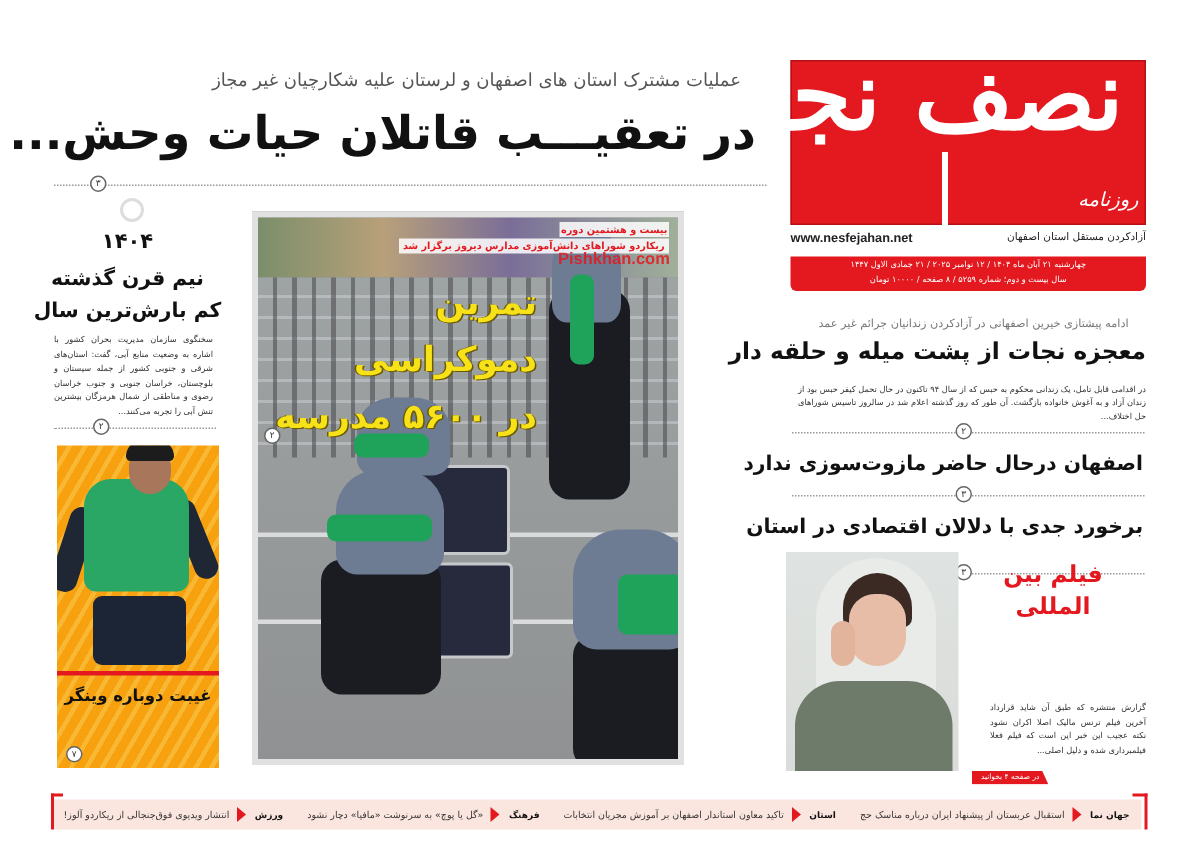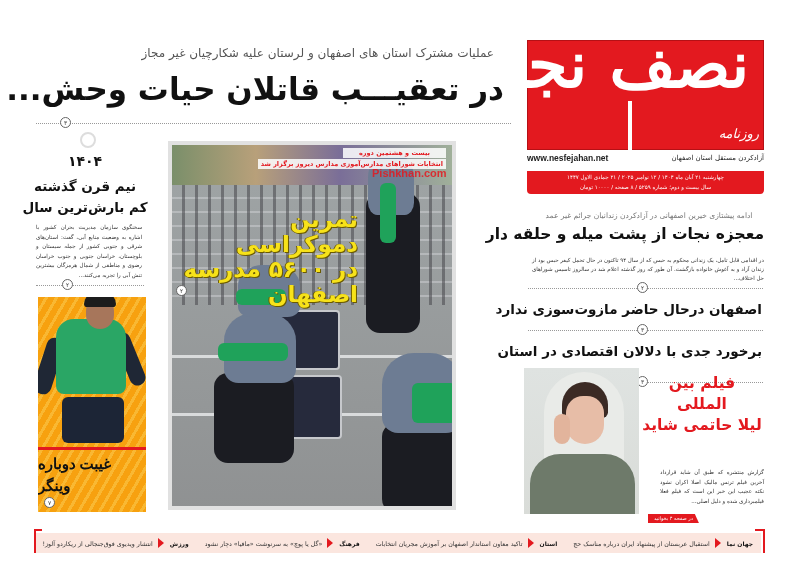--- a/index.html
+++ b/index.html
@@ -44,39 +44,39 @@
   .center-photo { position: absolute; left: 168px; top: 141px; width: 288px; height: 369px; border: 4px solid #e1e1e1; overflow: hidden; background: #8d8f8e; }
   .cp-bg-top { position: absolute; left: 0; top: 0; width: 100%; height: 40px; background: linear-gradient(90deg, #7a8f6a, #b8a07a 30%, #7a6e98 60%, #a0b09a); }
   .cp-ground { position: absolute; left: 0; top: 40px; width: 100%; height: 330px; background: linear-gradient(180deg, #9ea3a4 0%, #8f9192 100%); }
   .cp-chairs { position: absolute; left: 0; top: 40px; width: 100%; height: 120px; background: repeating-linear-gradient(90deg, transparent 0 10px, rgba(70,70,75,0.55) 10px 13px), repeating-linear-gradient(180deg, transparent 0 12px, rgba(230,230,235,0.35) 12px 14px); }
   .cp-line { position: absolute; height: 3px; background: #d9dbdc; }
   .girl { position: absolute; }
   .girl .scarf { position: absolute; border-radius: 40% 40% 20% 20%; background: #6d7c93; }
   .girl .green { position: absolute; background: #1fa25a; border-radius: 6px; }
   .girl .body { position: absolute; background: #1b1c22; border-radius: 14px; }
   .chair { position: absolute; background: #262a3c; border: 2px solid #c6c8cc; border-radius: 4px; }
-  .cp-kicker1 { position: absolute; right: 6px; top: 3px; background: rgba(255,255,255,0.85); color: #e3191f; font-weight: bold; font-size: 6.5px; padding: 1px 16px; }
+  .cp-kicker1 { position: absolute; right: 6px; top: 3px; background: rgba(255,255,255,0.85); color: #e3191f; font-weight: bold; font-size: 6.5px; padding: 1px 1px; }
   .cp-kicker2 { position: absolute; right: 6px; top: 14px; background: rgba(255,255,255,0.85); color: #e3191f; font-weight: bold; font-size: 6.5px; padding: 1px 3px; white-space: nowrap; }
-  .cp-headline { position: absolute; left: 6px; top: 38px; width: 180px; text-align: right; font-weight: bold; font-size: 23px; line-height: 25px; color: #f7e21a; text-shadow: 1px 1px 0 #6b5a00, -1px 0 0 #6b5a00; margin-top: 24px; }
+  .cp-headline { position: absolute; left: 6px; top: 38px; width: 180px; text-align: right; font-weight: bold; font-size: 23px; line-height: 38px; color: #f7e21a; text-shadow: 1px 1px 0 #6b5a00, -1px 0 0 #6b5a00; }
   .watermark { position: absolute; left: 200px; top: 22px; font-family: "Liberation Sans", sans-serif; color: #e3191f; font-size: 11px; font-weight: bold; direction: ltr; opacity: 0.85; }
 
   
   .lc-icon { position: absolute; left: 80px; top: 132px; width: 16px; height: 16px; border: 2px solid #ddd; border-radius: 50%; }
   .lc-year { position: absolute; left: 0; width: 170px; top: 153px; text-align: center; font-weight: bold; font-size: 14px; color: #111; }
   .lc-head { position: absolute; left: 0; width: 170px; top: 176px; text-align: center; font-weight: bold; font-size: 13.5px; line-height: 21px; color: #111; }
   .lc-body { position: absolute; left: 36px; top: 223px; width: 106px; font-size: 5.5px; line-height: 9.5px; color: #333; text-align: justify; }
   .sport { position: absolute; left: 38px; top: 297px; width: 108px; height: 215px; overflow: hidden; background: repeating-linear-gradient(120deg, #f7a10f 0 6px, #f9b833 6px 9px); }
   .sp-player-torso { position: absolute; left: 18px; top: 22px; width: 70px; height: 75px; border-radius: 18px 18px 8px 8px; background: #2aa665; }
   .sp-head { position: absolute; left: 48px; top: 0; width: 28px; height: 32px; border-radius: 14px; background: #a7765b; }
   .sp-hair { position: absolute; left: 46px; top: -4px; width: 32px; height: 14px; border-radius: 14px 14px 4px 4px; background: #1c1c1c; }
   .sp-arm-l { position: absolute; left: 2px; top: 40px; width: 18px; height: 58px; border-radius: 8px; background: #1f2735; transform: rotate(18deg); }
   .sp-arm-r { position: absolute; left: 84px; top: 34px; width: 16px; height: 56px; border-radius: 8px; background: #1f2735; transform: rotate(-22deg); }
   .sp-shorts { position: absolute; left: 24px; top: 100px; width: 62px; height: 46px; border-radius: 6px; background: #1c2536; }
   .sp-bar { position: absolute; left: 0; top: 150px; width: 100%; height: 3px; background: #e3191f; }
-  .sp-caption { position: absolute; left: 0; top: 156px; width: 100%; text-align: left; font-weight: bold; font-size: 15px; line-height: 22px; color: #111; font-family: Liberation Serif, serif; }
+  .sp-caption { position: absolute; left: 0; top: 156px; width: 100%; text-align: center; font-weight: bold; font-size: 11px; line-height: 22px; color: #111; }
 
   
   .ticker { position: absolute; left: 36px; top: 533px; width: 725px; height: 20px; background: #fbe6df; display: flex; align-items: center; gap: 4px; padding: 0 6px; }
   .ticker .t-start { position: absolute; right: -4px; top: -4px; width: 10px; height: 24px; border-top: 2px solid #e3191f; border-right: 2px solid #e3191f; }
   .ticker .t-end { position: absolute; left: -2px; top: -4px; width: 8px; height: 24px; border-top: 2px solid #e3191f; border-left: 2px solid #e3191f; }
   .t-label { font-weight: bold; font-size: 6px; color: #111; padding: 0 2px; white-space: nowrap; }
   .t-text { font-size: 6.3px; color: #333; white-space: nowrap; }
   .t-arrow { width: 0; height: 0; border-top: 5px solid transparent; border-bottom: 5px solid transparent; border-left: 6px solid #e3191f; margin-left: 1px; }
 </style>
 </head>
@@ -115,21 +115,20 @@
 
 <div class="feature-photo">
   <div class="fp-hijab"></div>
   <div class="fp-hair"></div>
   <div class="fp-face"></div>
   <div class="fp-hand"></div>
   <div class="fp-coat"></div>
 </div>
 <div class="feature-head">
   <div>فیلم بین المللی</div>
-  <div>لیلا حاتمی شاید</div>
 </div>
 <div class="feature-body">گزارش منتشره که طبق آن شاید قرارداد آخرین فیلم ترنس مالیک اصلا اکران نشود نکته عجیب این خبر این است که فیلم فعلا فیلمبرداری شده و دلیل اصلی...</div>
 <div class="feature-more">در صفحه ۴ بخوانید</div>
 
 <div class="center-photo">
   <div class="cp-bg-top"></div>
   <div class="cp-ground"></div>
   <div class="cp-chairs"></div>
   <div class="cp-line" style="left:0; top:210px; width:100%;"></div>
   <div class="cp-line" style="left:0; top:268px; width:100%;"></div>
@@ -152,26 +151,25 @@
     <div class="body" style="left:10px; top:70px; width:80px; height:90px;"></div>
     <div class="scarf" style="left:10px; top:0; width:80px; height:80px;"></div>
     <div class="green" style="left:40px; top:30px; width:44px; height:40px;"></div>
   </div>
   <div class="girl" style="left:60px; top:120px; width:80px; height:80px;">
     <div class="scarf" style="left:6px; top:0; width:62px; height:52px;"></div>
     <div class="green" style="left:4px; top:24px; width:50px; height:16px;"></div>
   </div>
 
   <div class="cp-kicker1">بیست و هشتمین دوره</div>
-  <div class="cp-kicker2">انتخابات شوراهای مدارس‌آموزی مدارس دیروز برگزار شد</div>
+  <div class="cp-kicker2">ریکاردو شوراهای دانش‌آموزی مدارس دیروز برگزار شد</div>
   <div class="watermark">Pishkhan.com</div>
   <div class="cp-headline">
     <div>تمرین دموکراسی</div>
     <div>در ۵۶۰۰ مدرسه</div>
-    <div>اصفهان</div>
   </div>
   <div class="pgref" style="left:4px; top:140px;">۲</div>
 </div>
 
 <div class="lc-icon"></div>
 <div class="lc-year">۱۴۰۴</div>
 <div class="lc-head">
   <div>نیم قرن گذشته</div>
   <div>کم بارش‌ترین سال</div>
 </div>

